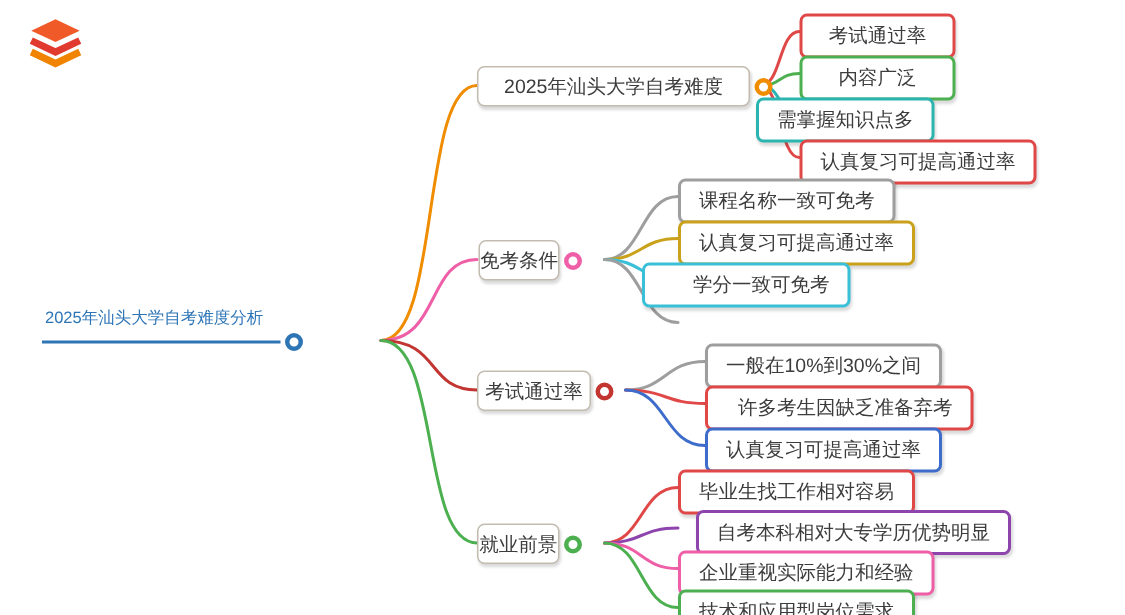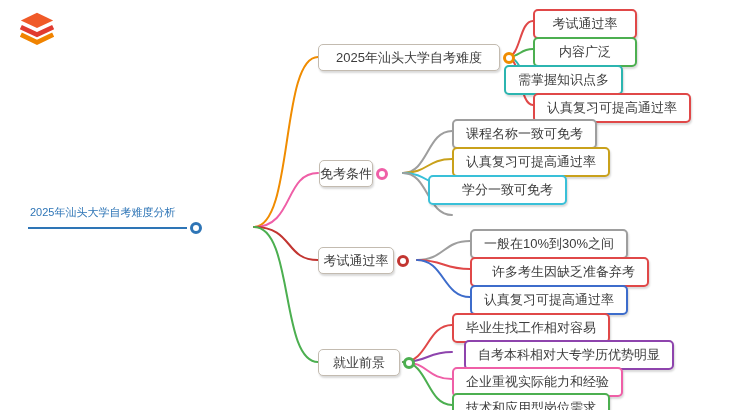--- a/index.html
+++ b/index.html
@@ -111,21 +111,21 @@
   <div class="leaf" style="left: 428px; top: 175px; border-color: rgb(57, 192, 216); padding-left: 32px;"><span>学分一致可免考</span></div>
 
   <div class="branch" style="left:318px; top:247px; width:76px;text-align:center;">
     <span>考试通过率</span>
     <span class="node-circle branch-circle" style="border-color: rgb(194, 53, 49);"></span>
   </div>
   <div class="leaf" style="left: 470px; top: 229px; border-color: rgb(158, 158, 158);"><span>一般在10%到30%之间</span></div>
   <div class="leaf" style="left: 470px; top: 257px; border-color: rgb(224, 72, 72); padding-left: 20px;"><span>许多考生因缺乏准备弃考</span></div>
   <div class="leaf" style="left: 470px; top: 285px; border-color: rgb(61, 108, 203);"><span>认真复习可提高通过率</span></div>
 
-  <div class="branch" style="left:318px; top:349px; width:82px;">
+  <div class="branch" style="left:318px; top:349px; width:55px;">
     <span>就业前景</span>
     <span class="node-circle branch-circle" style="border-color: rgb(76, 175, 80);"></span>
   </div>
   <div class="leaf" style="left: 452px; top: 313px; border-color: rgb(224, 72, 72);"><span>毕业生找工作相对容易</span></div>
   <div class="leaf" style="left: 464px; top: 340px; border-color: rgb(142, 68, 173);"><span>自考本科相对大专学历优势明显</span></div>
   <div class="leaf" style="left: 452px; top: 367px; border-color: rgb(239, 95, 167);"><span>企业重视实际能力和经验</span></div>
   <div class="leaf" style="left: 452px; top: 393px; border-color: rgb(76, 175, 80);"><span>技术和应用型岗位需求</span></div>
 
 </div>
 

